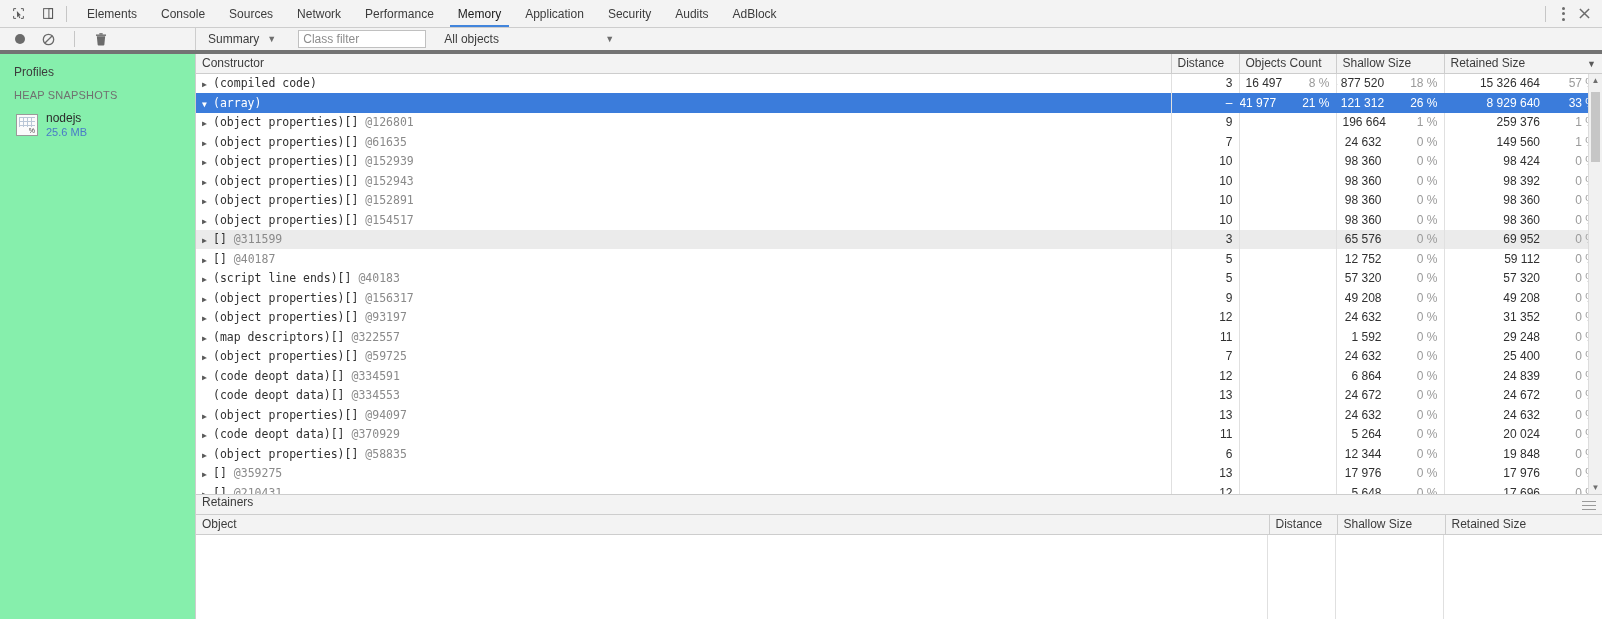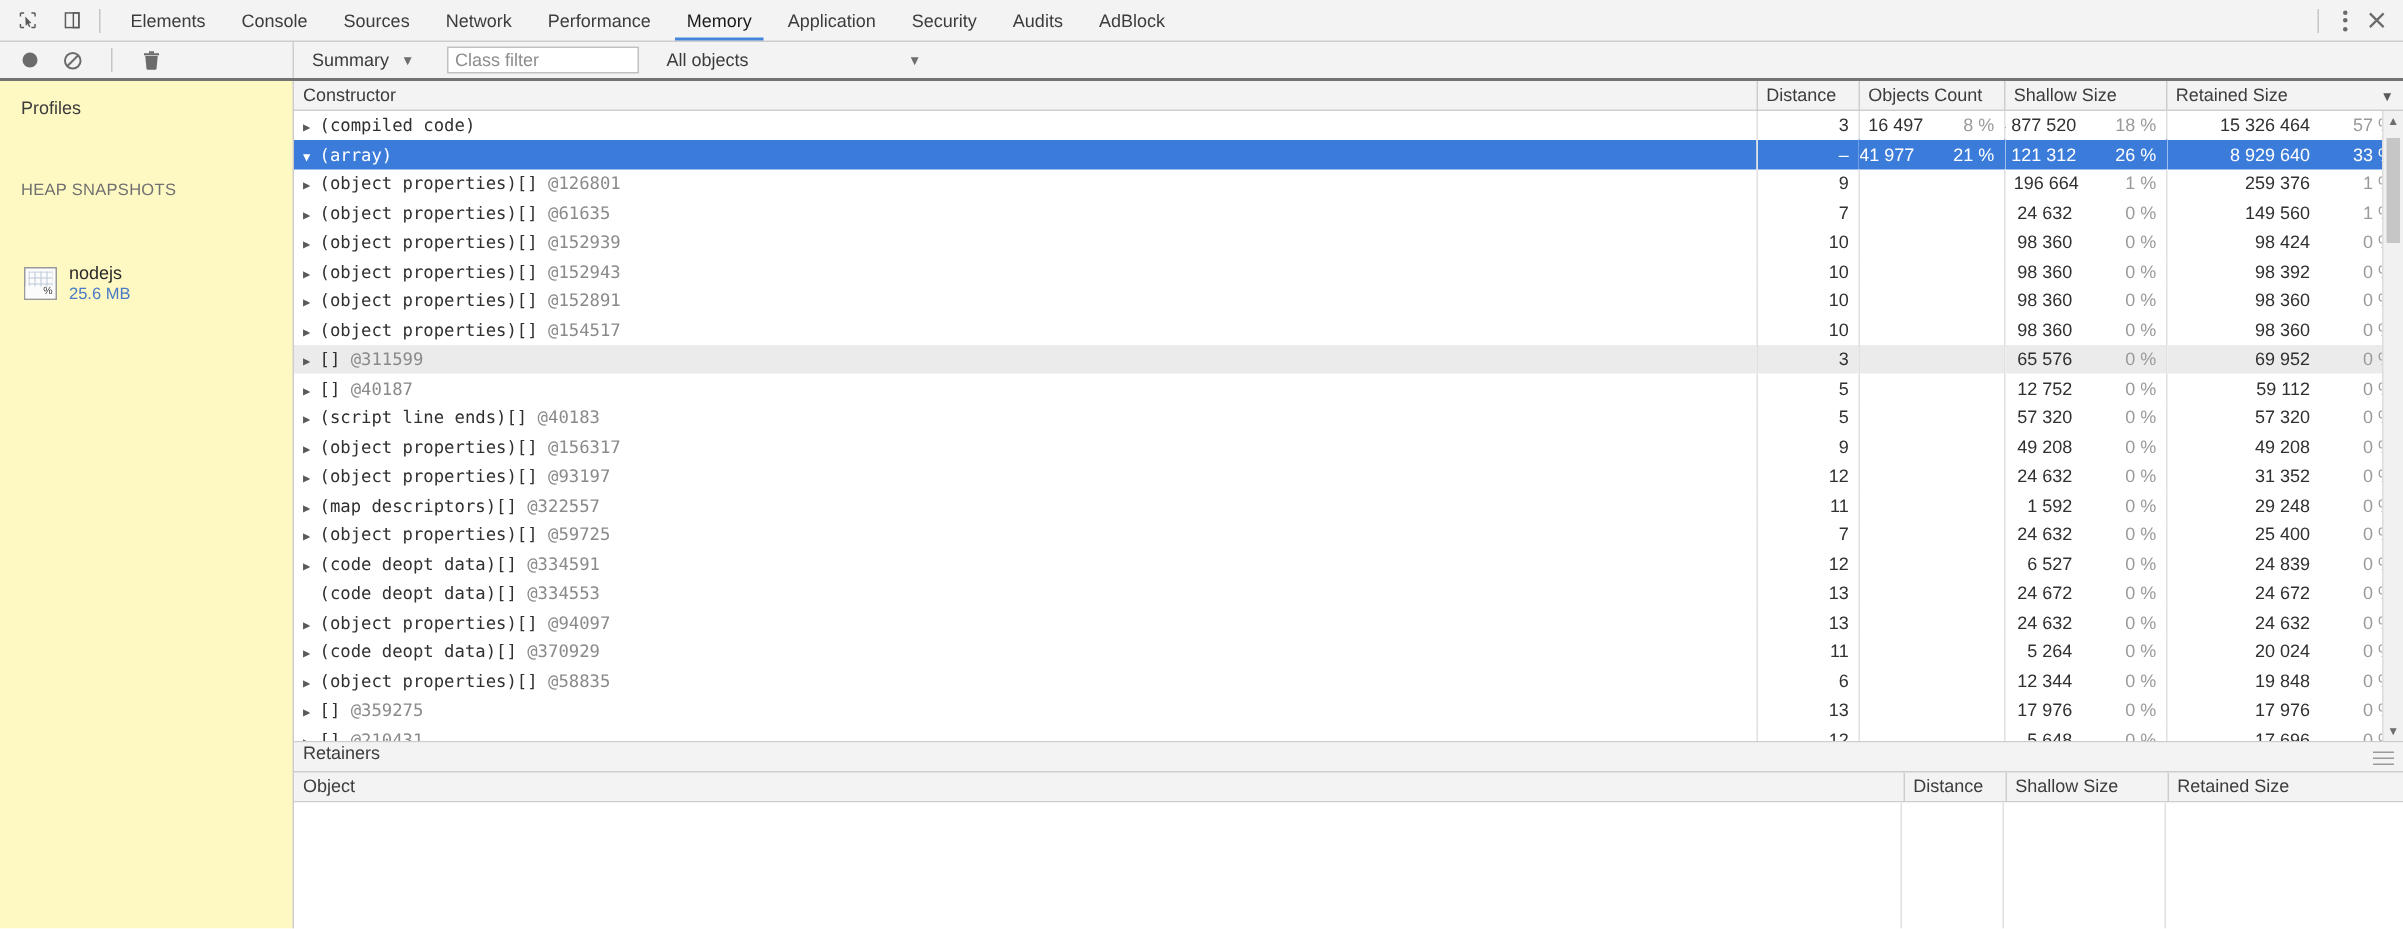--- a/index.html
+++ b/index.html
@@ -50,21 +50,21 @@
   }
   .dots-icon i { width:3px; height:3px; border-radius:50%; background:#6b6b6b; display:block; }
   .close-icon { width:20px; height:20px; display:flex; align-items:center; justify-content:center;
     cursor:pointer; color:#6b6b6b; }
 
   
   .toolbar2 {
     height: 26px; min-height:26px;
     display:flex; align-items:center;
     background:#f3f3f3;
-    border-bottom: 2px solid #737373;
+    border-bottom: 4px solid #737373;
   }
   .t2-left { width:196px; display:flex; align-items:center; padding-left:10px; gap:8px;
              height:100%; border-right:1px solid #cdcdcd; }
   .t2-btn { width:20px;height:20px; display:flex;align-items:center;justify-content:center;
             cursor:pointer; color:#5a5a5a; }
   .t2-right { display:flex; align-items:center; padding-left:12px; gap:0; height:100%; }
   .sel-box { display:flex; align-items:center; cursor:pointer; }
   .sel-label { font-size:12px; color:#3c3c3c; }
   .caret { margin-left: 8px; font-size: 9px; color:#6e6e6e; line-height:1; }
   .class-filter {
@@ -77,25 +77,24 @@
   .class-filter::placeholder { color:#8d8d8d; }
   .allobj { margin-left: 18px; display:flex; align-items:center; cursor:pointer; width:170px; }
   .allobj .caret { margin-left:auto; }
 
   
   .body { flex:1; display:flex; min-height:0; }
 
   
   .sidebar {
     width:196px; min-width:196px;
-    background:#fef9c3;
+    background:#86efac;
     border-right:1px solid #cdcdcd;
     display:flex; flex-direction:column;
     padding-top: 8px;
-    gap: 32px;
   }
   .sb-title { font-size:12px; color:#3c3c3c; padding: 3px 14px 10px 14px; }
   .sb-section { font-size:11px; color:#707070; padding: 0 14px 6px 14px; letter-spacing:0.2px; }
   .snap-item {
     display:flex; align-items:center; gap:8px;
     padding: 4px 10px 4px 16px; cursor:pointer;
   }
   .snap-icon {
     width:22px; height:22px; border:1px solid #9a9a9a; background:#fbfbfb;
     position:relative; flex:none; overflow:hidden;
@@ -604,21 +603,21 @@
                       <span class="pct">0 %</span>
                     </div>
                   </td>
                 </tr>
                 <tr>
                   <td class="ctor ctor-indent-1"><span class="twisty">▶</span><span>(code deopt data)[]</span><span class="at"> @334591</span></td>
                   <td class="num">12</td>
                   <td></td>
                   <td>
                     <div class="numcell">
-                      <span class="val">6 527</span>
+                      <span class="val">6 864</span>
                       <span class="pct">0 %</span>
                     </div>
                   </td>
                   <td>
                     <div class="numcell">
                       <span class="val">24 839</span>
                       <span class="pct">0 %</span>
                     </div>
                   </td>
                 </tr>

